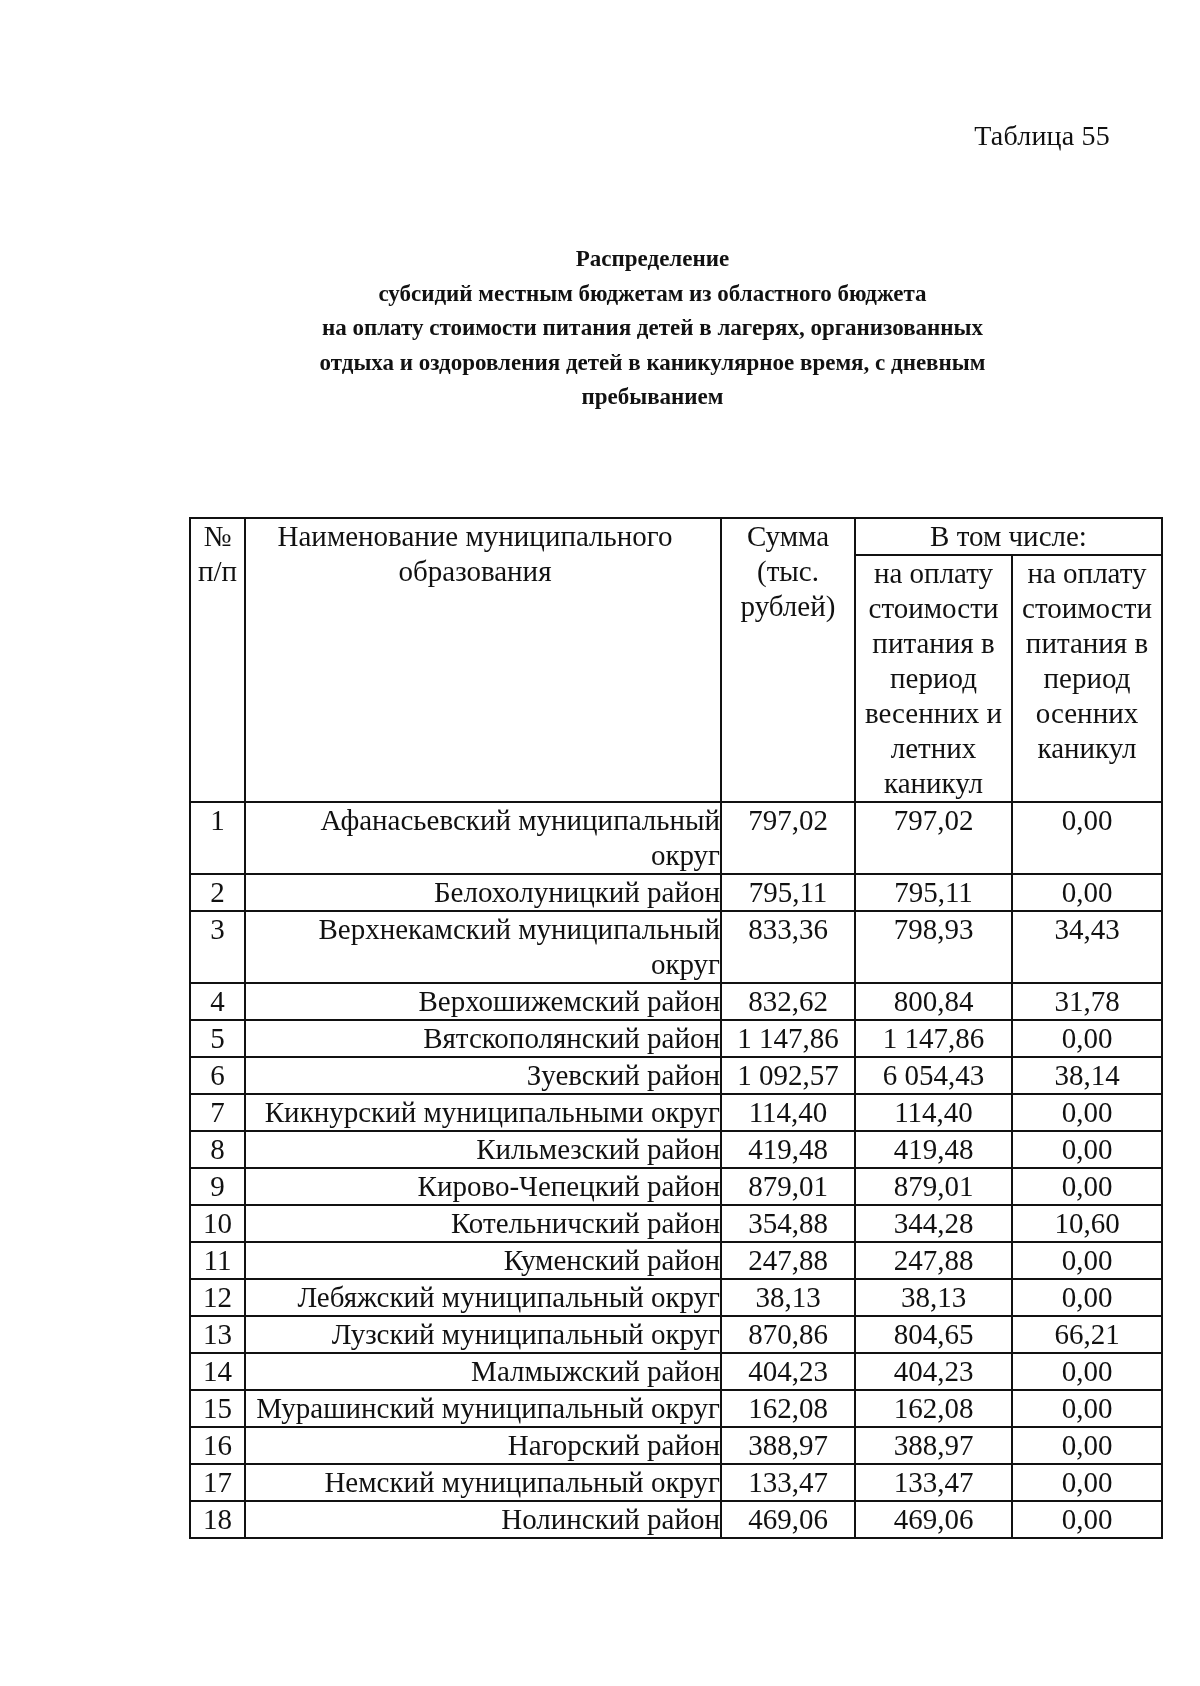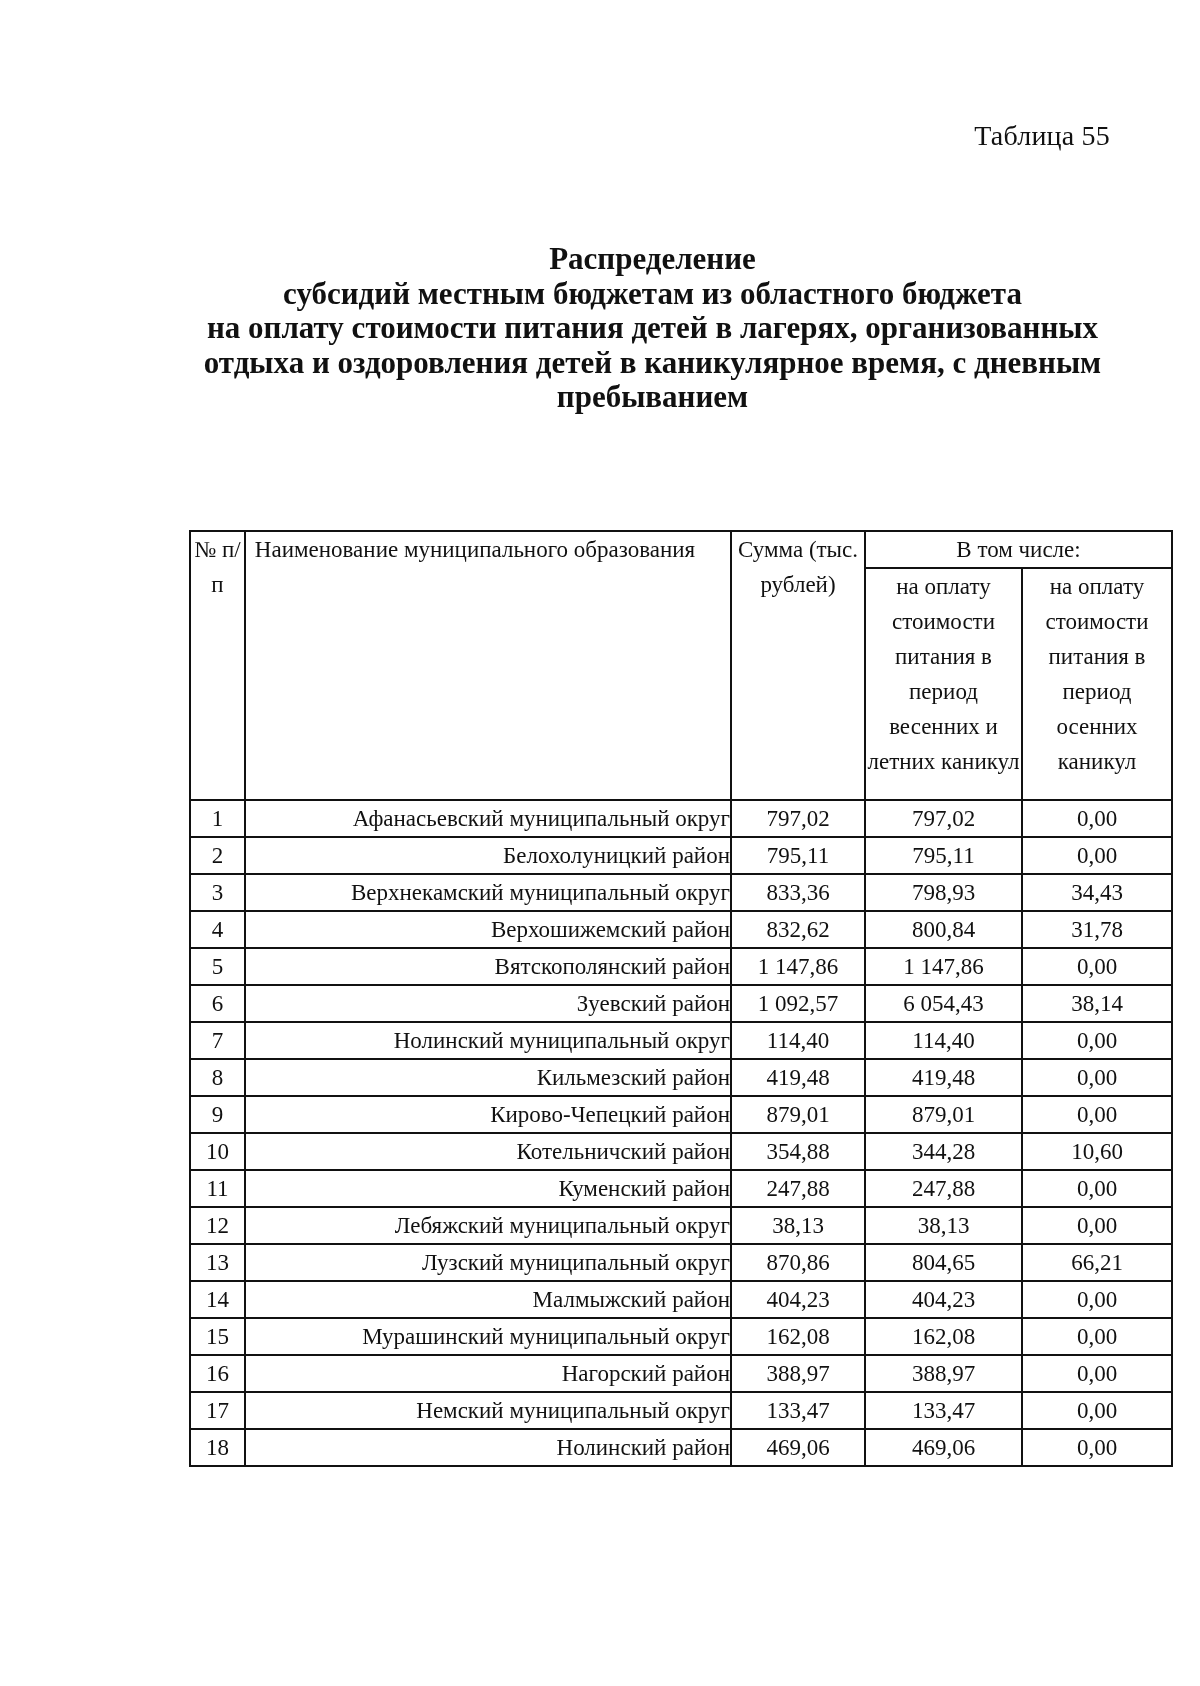--- a/index.html
+++ b/index.html
@@ -6,27 +6,27 @@
   body {
     width: 1200px; height: 1686px; position: relative; overflow: hidden;
     font-family: "Liberation Serif", "DejaVu Serif", serif; color: #111;
   }
   .table-label {
     position: absolute; top: 120px; right: 90px;
     font-size: 28px; letter-spacing: 0.2px;
   }
   .title-block {
     position: absolute; top: 242px; left: 200px; width: 905px;
-    text-align: center; font-weight: bold; font-size: 31px; line-height: 34.5px;
+    text-align: center; font-weight: bold; font-size: 23px; line-height: 34.5px;
   }
   .title-block div { white-space: nowrap; }
   table.main {
-    position: absolute; top: 530px; left: 189px;
+    position: absolute; top: 517px; left: 189px;
     border-collapse: collapse; table-layout: fixed;
-    font-size: 23px;
+    font-size: 29px;
   }
   table.main td {
     border: 2px solid #111; padding: 0; vertical-align: top;
     line-height: 35px;
   }
   .c-num { width: 53px; text-align: center; }
   .c-name { width: 450px; text-align: right; padding-left: 4px !important; }
   .c-sum { width: 132px; text-align: center; }
   .c-spring { width: 155px; text-align: center; }
   .c-autumn { width: 148px; text-align: center; }
@@ -51,21 +51,21 @@
   <colgroup>
     <col style="width:53px">
       <col style="width:454px">
       <col style="width:132px">
       <col style="width:155px">
       <col style="width:148px">
   </colgroup>
   <tbody id="tbody">
     <tr class="hdr">
       <td class="c-num" rowspan="2">№ п/п</td>
-      <td class="c-name" rowspan="2" style="padding:0 30px;">Наименование муниципального образования</td>
+      <td class="c-name" rowspan="2" style="padding:0 20px;">Наименование муниципального образования</td>
       <td class="c-sum" rowspan="2">Сумма (тыс. рублей)</td>
       <td colspan="2">В том числе:</td>
     </tr>
     <tr class="hdr sub-hdr">
       <td class="c-spring">на оплату стоимости питания в период весенних и летних каникул</td>
       <td class="c-autumn">на оплату стоимости питания в период осенних каникул</td>
     </tr>
   <tr>
         <td class="c-num">1</td>
         <td class="c-name">Афанасьевский муниципальный округ</td>
@@ -103,21 +103,21 @@
       </tr>
       <tr>
         <td class="c-num">6</td>
         <td class="c-name">Зуевский район</td>
         <td class="c-sum">1 092,57</td>
         <td class="c-spring">6 054,43</td>
         <td class="c-autumn">38,14</td>
       </tr>
       <tr>
         <td class="c-num">7</td>
-        <td class="c-name">Нолинский муниципальный округ</td>
+        <td class="c-name">Кикнурский муниципальными округ</td>
         <td class="c-sum">114,40</td>
         <td class="c-spring">114,40</td>
         <td class="c-autumn">0,00</td>
       </tr>
       <tr>
         <td class="c-num">8</td>
         <td class="c-name">Кильмезский район</td>
         <td class="c-sum">419,48</td>
         <td class="c-spring">419,48</td>
         <td class="c-autumn">0,00</td>

